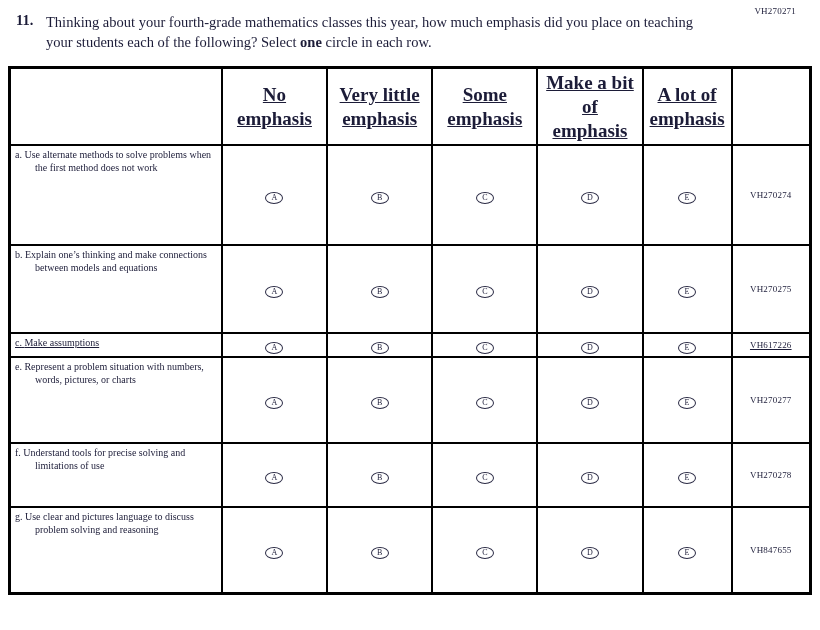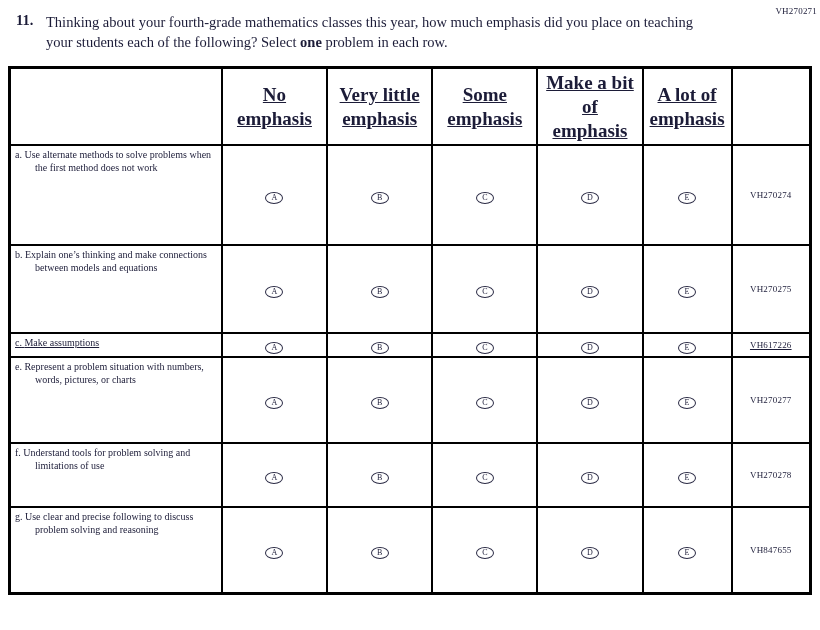--- a/index.html
+++ b/index.html
@@ -8,21 +8,21 @@
     height: 630px;
     background: #ffffff;
     font-family: "Liberation Serif", "DejaVu Serif", serif;
     color: #1c1c38;
     position: relative;
     overflow: hidden;
   }
   .form-code-top {
     position: absolute;
     top: 6px;
-    right: 3px;
+    right: 24px;
     font-size: 9px;
     letter-spacing: 0.2px;
     color: #1c1c38;
   }
   .question {
     display: flex;
     padding: 12px 0 0 16px;
     width: 760px;
   }
   .q-number {
@@ -102,21 +102,21 @@
   tr.rh-f { height: 64px; }
   tr.rh-g { height: 86px; }
 </style>
 </head>
 <body>
 
 <div class="form-code-top">VH270271</div>
 
 <div class="question">
   <div class="q-number">11.</div>
-  <div class="q-text"><span>Thinking about your fourth-grade mathematics classes this year, how much emphasis did you place on teaching your students each of the following? Select </span><b>one</b><span> problem in each row.</span></div>
+  <div class="q-text"><span>Thinking about your fourth-grade mathematics classes this year, how much emphasis did you place on teaching your students each of the following? Select </span><b>one</b><span> circle in each row.</span></div>
 </div>
 
 <table class="grid">
   <colgroup>
     <col class="c-stub">
       <col class="c-opt">
       <col class="c-opt">
       <col class="c-opt">
       <col class="c-opt">
       <col class="c-opt5">
@@ -173,32 +173,32 @@
         </td>
       <td class="opt"><span class="oval">A</span></td>
       <td class="opt"><span class="oval">B</span></td>
       <td class="opt"><span class="oval">C</span></td>
       <td class="opt"><span class="oval">D</span></td>
       <td class="opt"><span class="oval">E</span></td>
       <td class="code">VH270277</td>
     </tr>
     <tr class="rh-f">
       <td class="stub">
-          <div class="hang"><span>f.</span> <span>Understand tools for problem solving and limitations of use</span></div>
+          <div class="hang"><span>f.</span> <span>Understand tools for precise solving and limitations of use</span></div>
         </td>
       <td class="opt"><span class="oval">A</span></td>
       <td class="opt"><span class="oval">B</span></td>
       <td class="opt"><span class="oval">C</span></td>
       <td class="opt"><span class="oval">D</span></td>
       <td class="opt"><span class="oval">E</span></td>
       <td class="code">VH270278</td>
     </tr>
     <tr class="rh-g">
       <td class="stub">
-          <div class="hang"><span>g.</span> <span>Use clear and precise following to discuss problem solving and reasoning</span></div>
+          <div class="hang"><span>g.</span> <span>Use clear and pictures language to discuss problem solving and reasoning</span></div>
         </td>
       <td class="opt"><span class="oval">A</span></td>
       <td class="opt"><span class="oval">B</span></td>
       <td class="opt"><span class="oval">C</span></td>
       <td class="opt"><span class="oval">D</span></td>
       <td class="opt"><span class="oval">E</span></td>
       <td class="code">VH847655</td>
     </tr>
   </tbody>
 </table>

